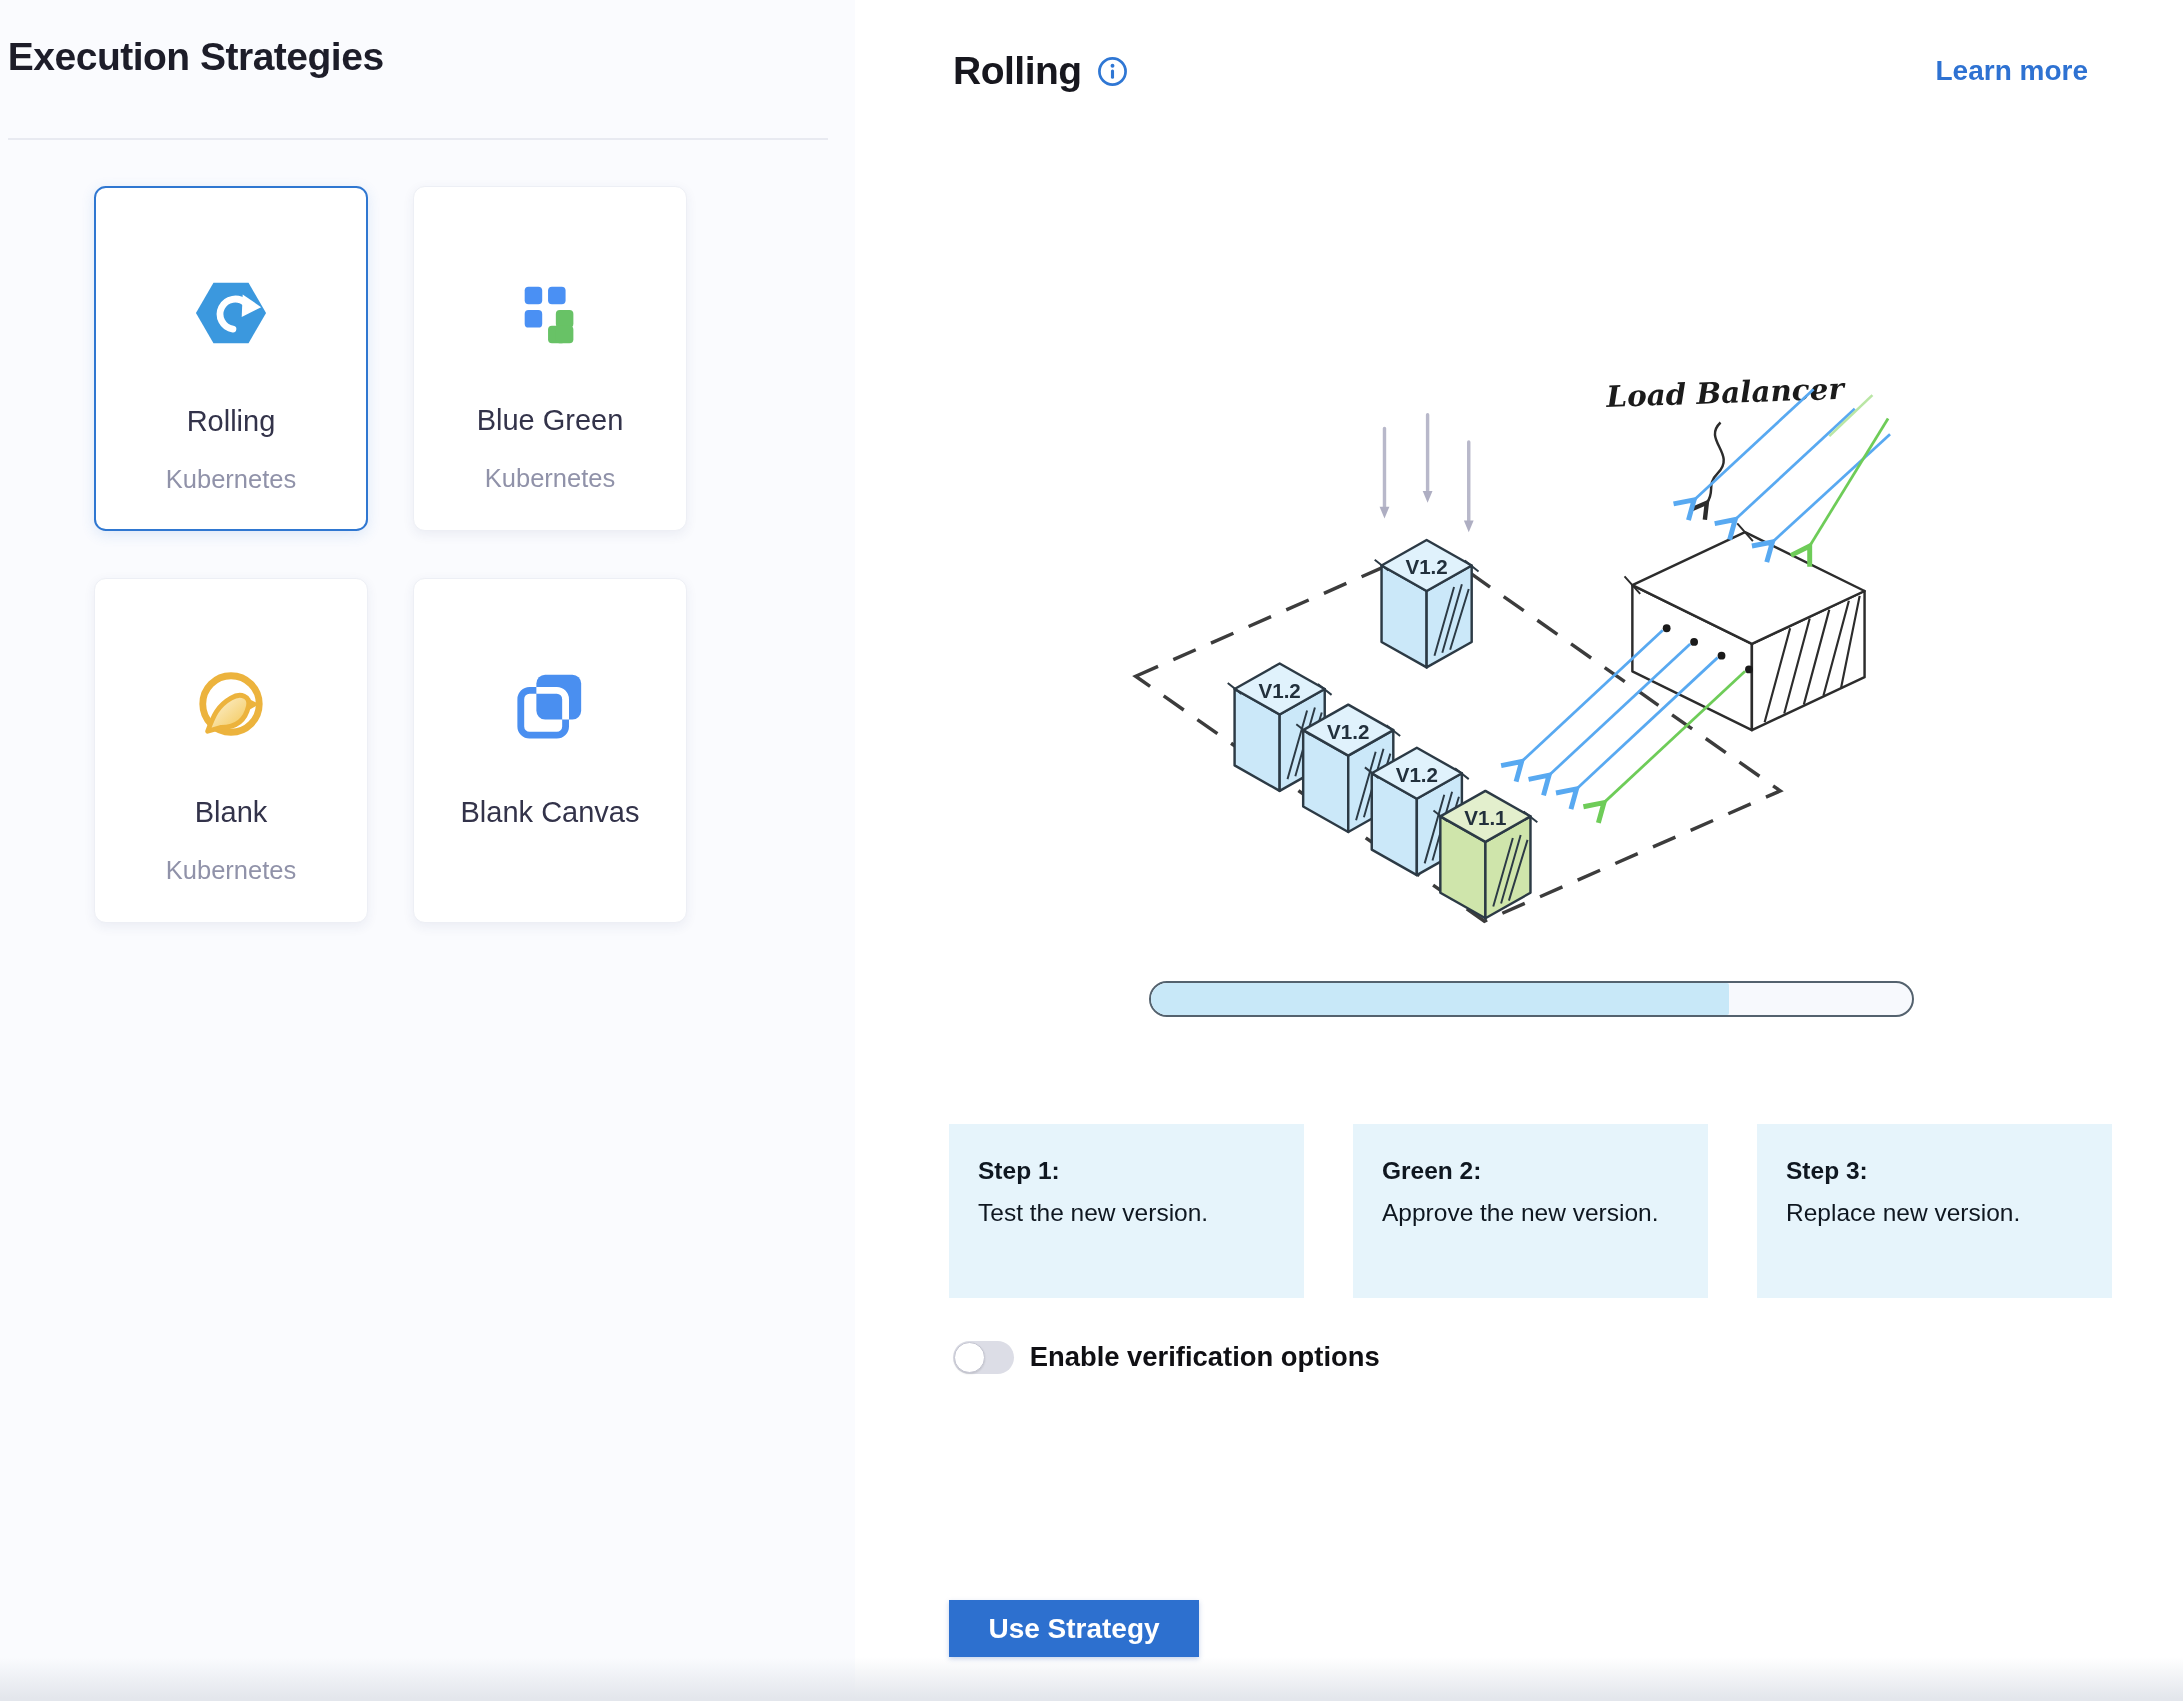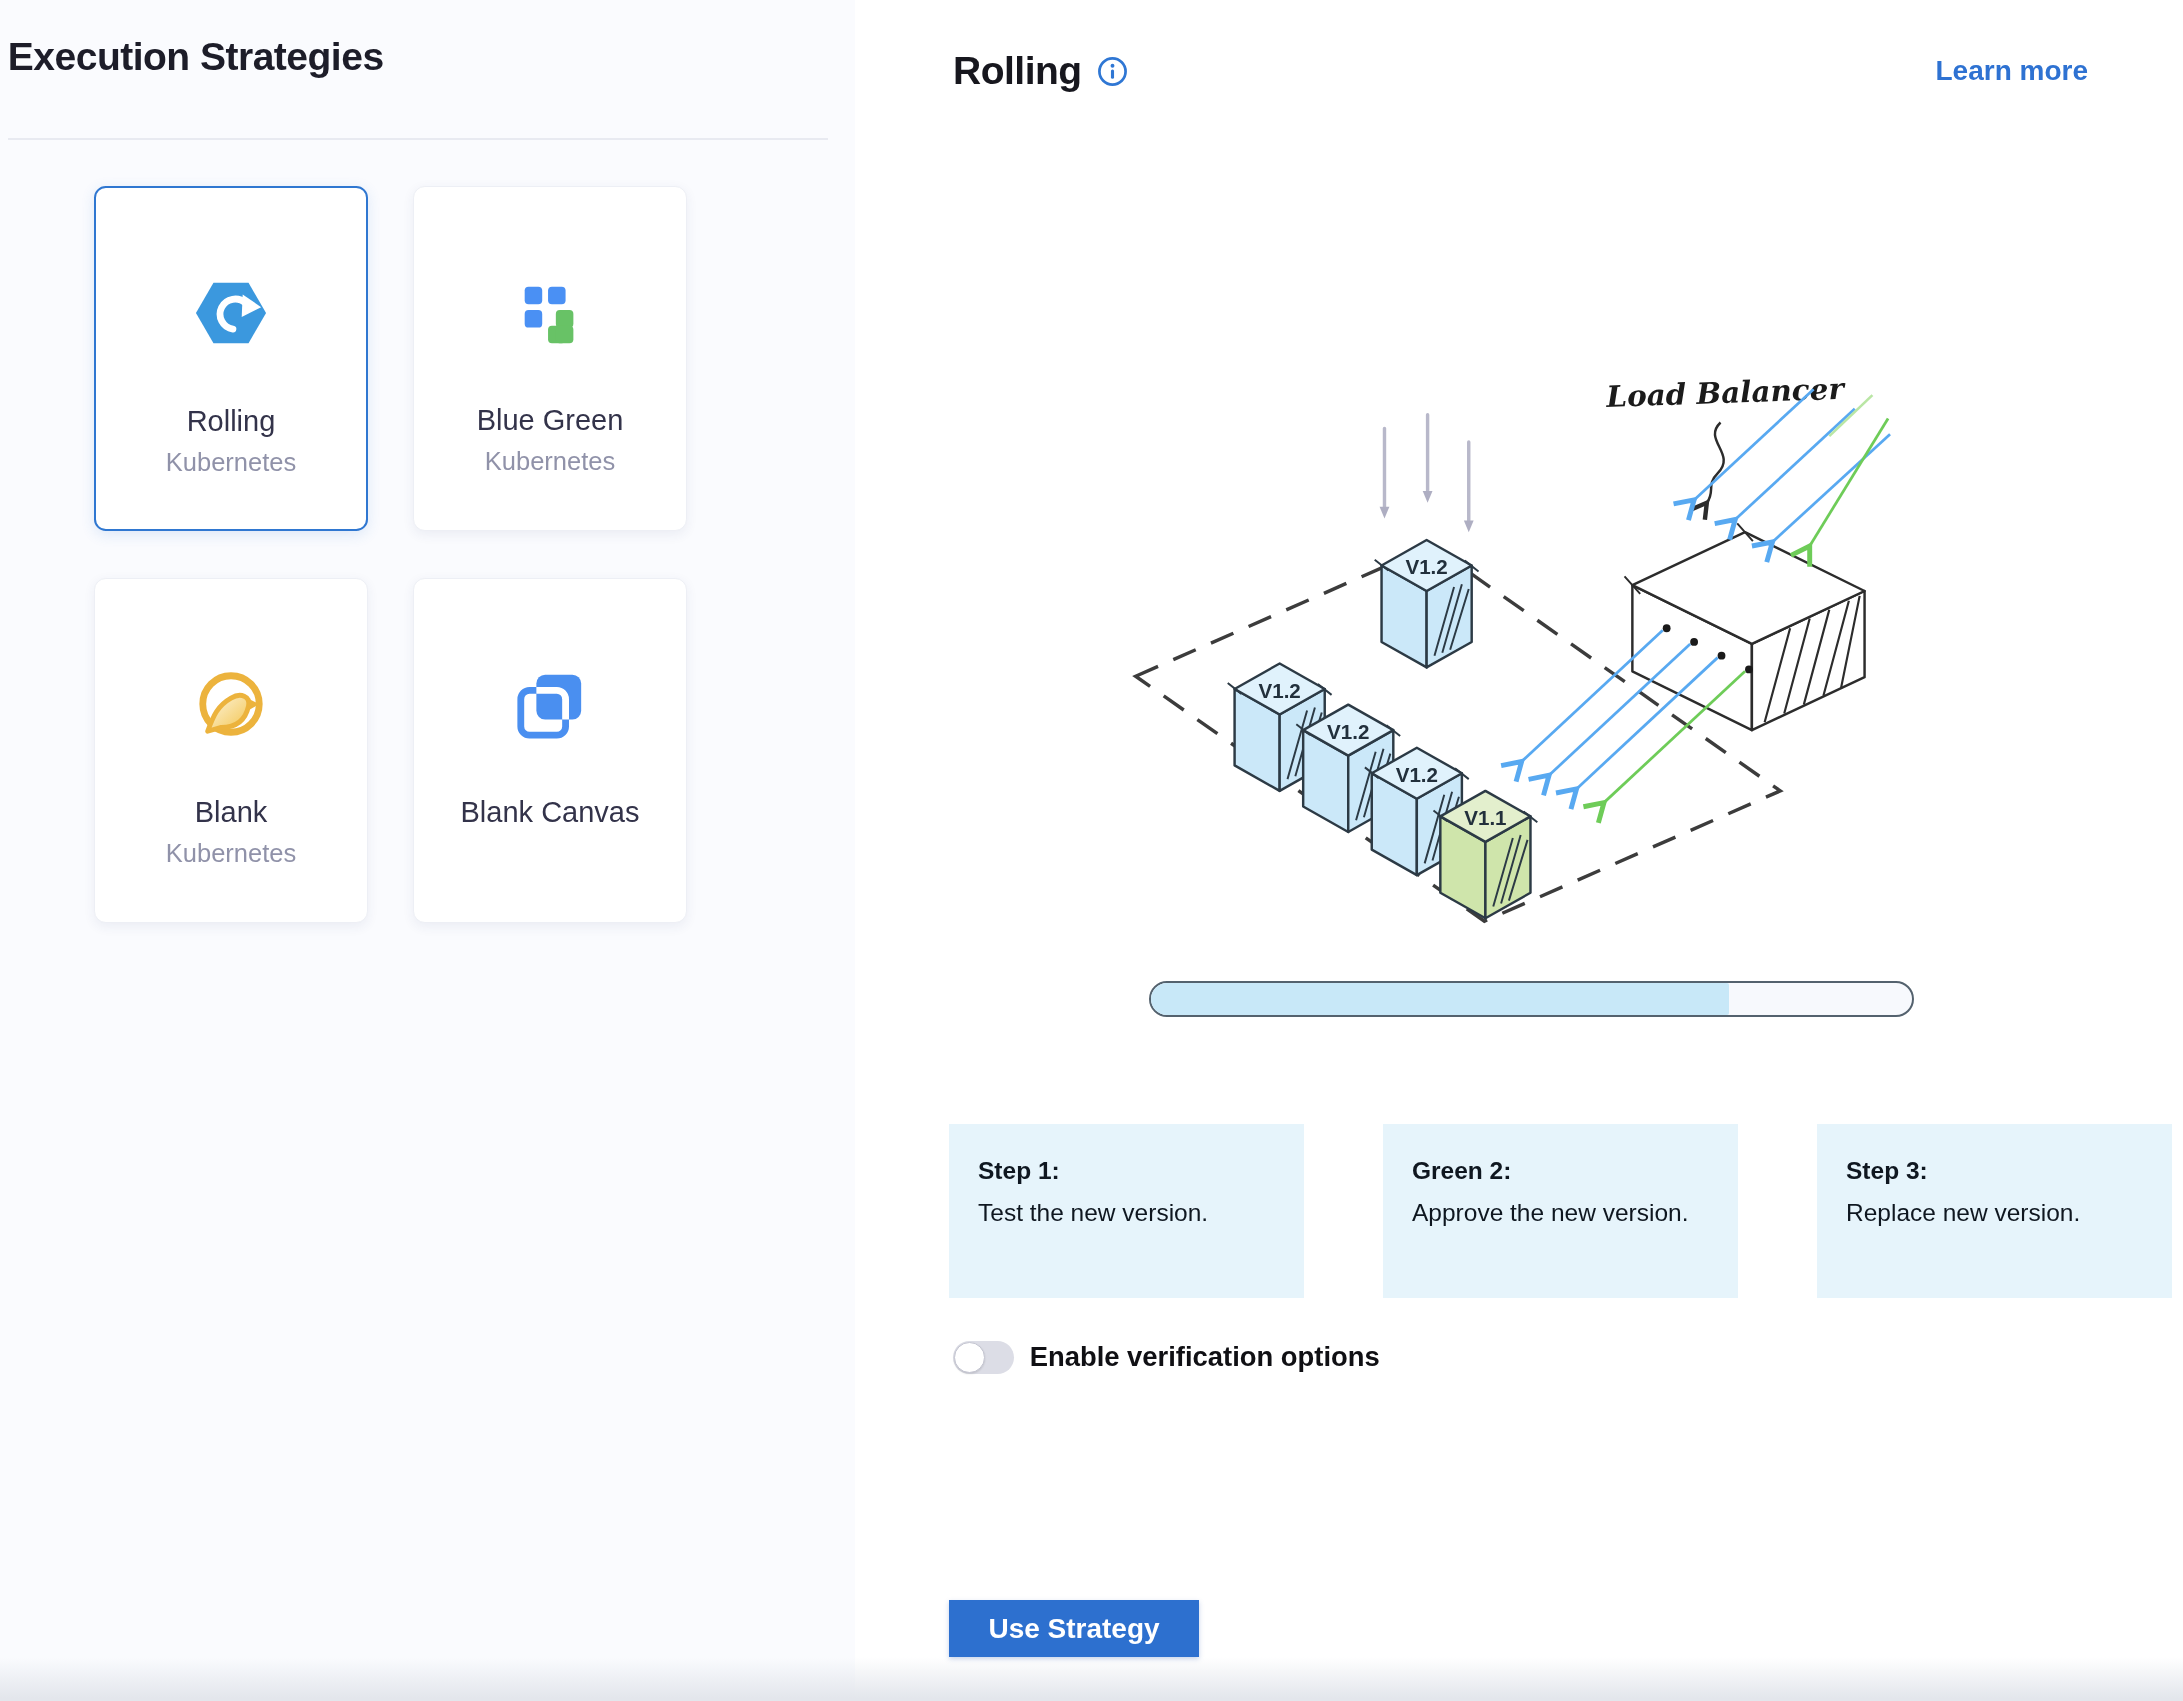--- a/index.html
+++ b/index.html
@@ -11,37 +11,37 @@
   .left-panel { position:absolute; left:0; top:0; width:855px; height:1702px; background:#fafbfe; }
   .lp-title { position:absolute; left:7.8px; top:35px; font-size:39px; font-weight:700; color:#1d1d29; letter-spacing:-0.5px; }
   .lp-divider { position:absolute; left:7.8px; top:138px; width:820px; height:2px; background:#e8eaf1; }
   .cards { position:absolute; left:94px; top:186px; display:grid; grid-template-columns:274px 274px; gap:47px 45px; }
   .card { width:274px; height:345px; background:#fff; border:1.5px solid #edeff5; border-radius:11.8px;
           box-shadow:0 3.9px 11.8px rgba(40,60,110,0.07); display:flex; flex-direction:column; align-items:center;
           padding-top:88px; cursor:pointer; }
   .card.selected { border:2px solid #2f77d1; box-shadow:0 3.9px 13.7px rgba(47,119,209,0.14); }
   .card-icon { width:74px; height:74px; display:flex; align-items:center; justify-content:center; }
   .card-title { margin-top:55px; font-size:29px; color:#33334a; }
-  .card-sub { margin-top:10px; font-size:25.5px; color:#9092a9;text-align:center; }
+  .card-sub { margin-top:27px; font-size:25.5px; color:#9092a9;text-align:center; }
 
   
   .right-panel { position:absolute; left:855px; top:0; width:1329px; height:1702px; background:#fff; }
   .rp-header { position:absolute; left:98px; top:49px; width:1135px; display:flex; align-items:center; }
   .rp-title { font-size:39px; font-weight:700; color:#17171e; letter-spacing:-0.5px; }
   .info { margin-left:15.7px; width:31px; height:31px; display:inline-flex; cursor:pointer; }
   .learn-more { margin-left:auto; font-size:28px; font-weight:700; color:#2e72d2; text-decoration:none; cursor:pointer; }
   .desc { position:absolute; left:98px; top:157px; width:1147px; font-size:29px; line-height:48px; color:#121217; }
 
   .illus { position:absolute; left:263px; top:338px; width:774px; height:603px; }
 
   .progress { position:absolute; left:294px; top:981px; width:765px; height:36px; border:2.9px solid #54626e;
               border-radius:19.6px; background:#f7f9fd; overflow:hidden; }
   .progress-fill { height:100%; background:#c8e8f8; border-radius:0 2px 2px 0; }
 
-  .steps { position:absolute; left:94px; top:1124px; display:flex; gap:79px; }
+  .steps { position:absolute; left:94px; top:1124px; display:flex; gap:49px; }
   .step { width:355px; height:174px; background:#e6f4fb; padding:33px 29px; }
   .step-title { font-size:24.5px; font-weight:700; color:#0f1720; }
   .step-desc { margin-top:13.7px; font-size:24.5px; color:#0f1720; }
 
   .toggle-row { position:absolute; left:98px; top:1341px; display:flex; }
   .toggle { width:61px; height:33px; border-radius:16.7px; background:#dcdde6; position:relative; cursor:pointer; }
   .toggle .knob { position:absolute; left:1px; top:1px; width:31px; height:31px; border-radius:50%;
                   background:#fff; border:1.5px solid #c4c5d1; box-shadow:0 1px 2px rgba(0,0,0,0.12); }
   .toggle-label { margin-left:15.7px; font-size:27.4px; font-weight:700; color:#101014; }
 

